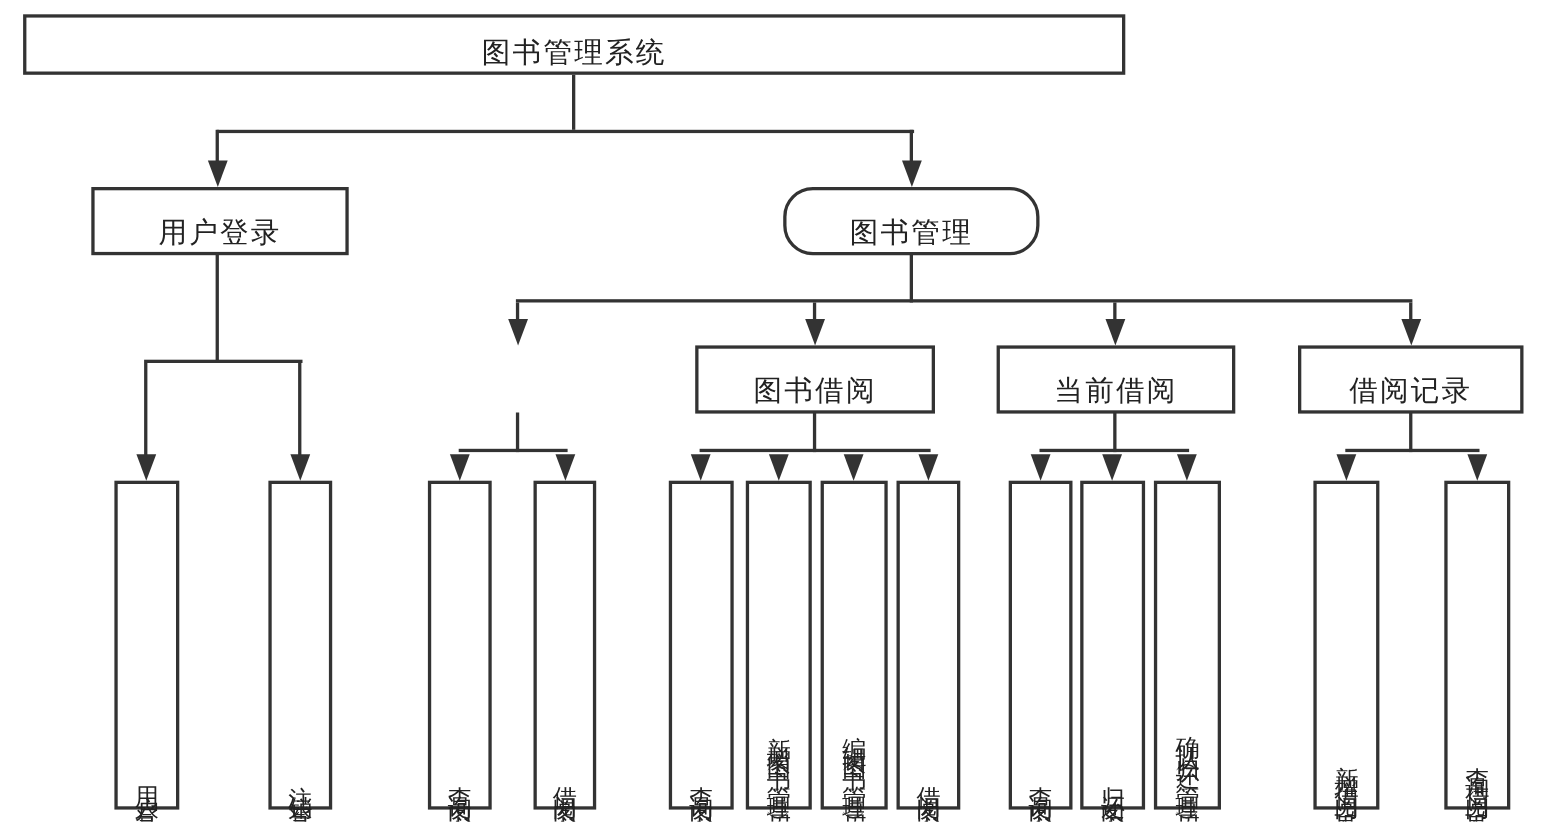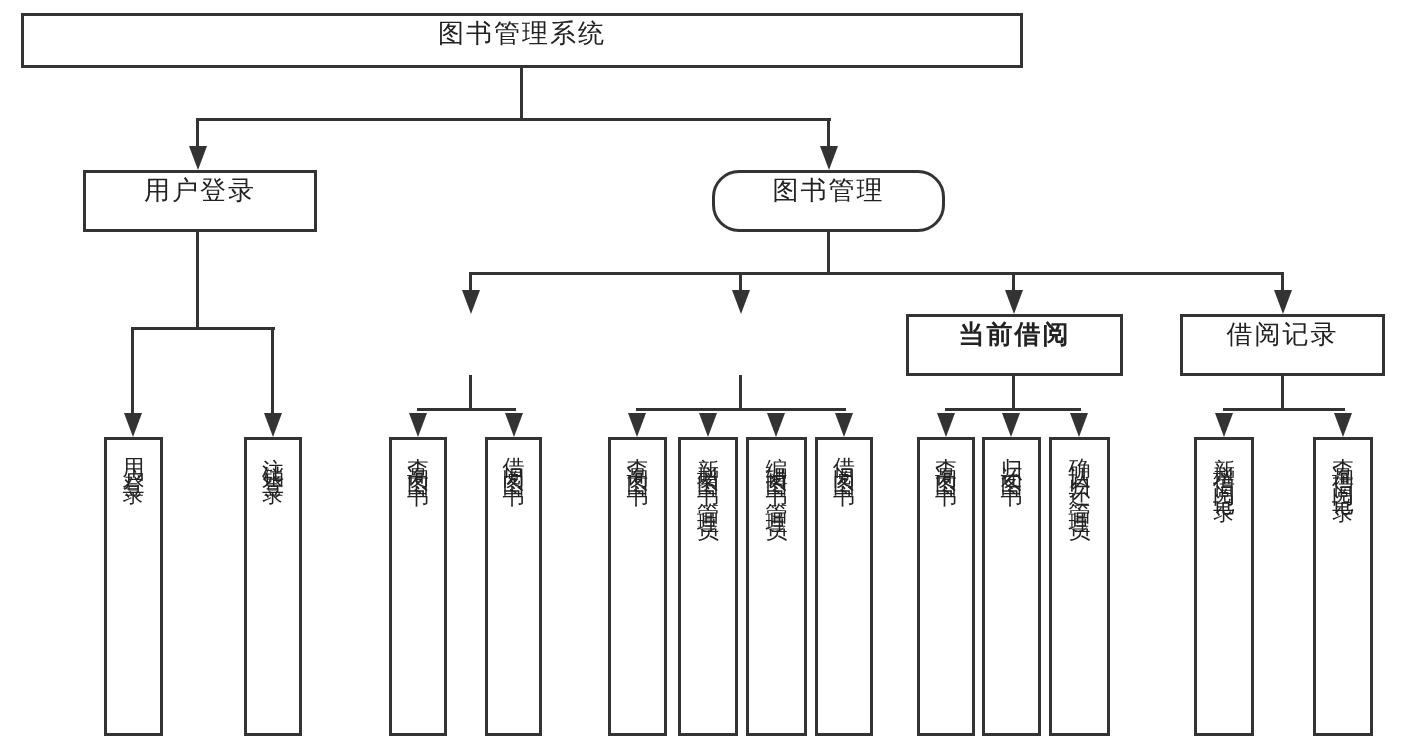--- a/index.html
+++ b/index.html
@@ -3,21 +3,21 @@
 <meta charset="utf-8">
 <style>
   :root{
     --line:#333333; --fill:#ffffff; --text:#222222; --wm:#9c9c9c;
   }
   html,body{margin:0;padding:0;background:#ffffff;}
   body{font-family:"Liberation Sans","DejaVu Sans",sans-serif;}
   .stage{position:relative;width:1405px;height:747px;background:var(--fill);overflow:hidden;}
   .box{
     position:absolute;box-sizing:border-box;border:3px solid var(--line);
-    background:var(--fill);display:flex;align-items:flex-start;justify-content:center;
+    background:var(--fill);display:flex;align-items:flex-end;justify-content:center;
     color:var(--text);font-size:26px;letter-spacing:2px;
   }
   .leaf{font-size:22px;}
   .leaf .vtext{
     writing-mode:vertical-rl;text-orientation:mixed;
     letter-spacing:9px;line-height:1.1;white-space:nowrap;
   }
   .h{position:absolute;height:3px;background:var(--line);}
   .v{position:absolute;width:3px;background:var(--line);}
   .arw{
@@ -41,22 +41,25 @@
 
   <div class="box" style="left:83px;top:170px;width:234px;height:62px;">
     <span>用户登录</span>
   </div>
 
   <div class="box" style="left:712px;top:170px;width:233px;height:62px;border-radius:27px;">
     <span>图书管理</span>
   </div>
 
 
+  <div class="box" style="left:632px;top:314px;width:218px;height:62px;">
+    <span>图书借阅</span>
+  </div>
 
-  <div class="box" style="left:906px;top:314px;width:217px;height:62px;font-weight:bold;">
+  <div class="box" style="left:906px;top:314px;width:217px;height:62px;">
     <span>当前借阅</span>
   </div>
 
   <div class="box" style="left:1180px;top:314px;width:205px;height:62px;">
     <span>借阅记录</span>
   </div>
 
   <div class="box leaf" style="left:104px;top:437px;width:59px;height:299px;">
     <span class="vtext">用户登录</span>
   </div>

